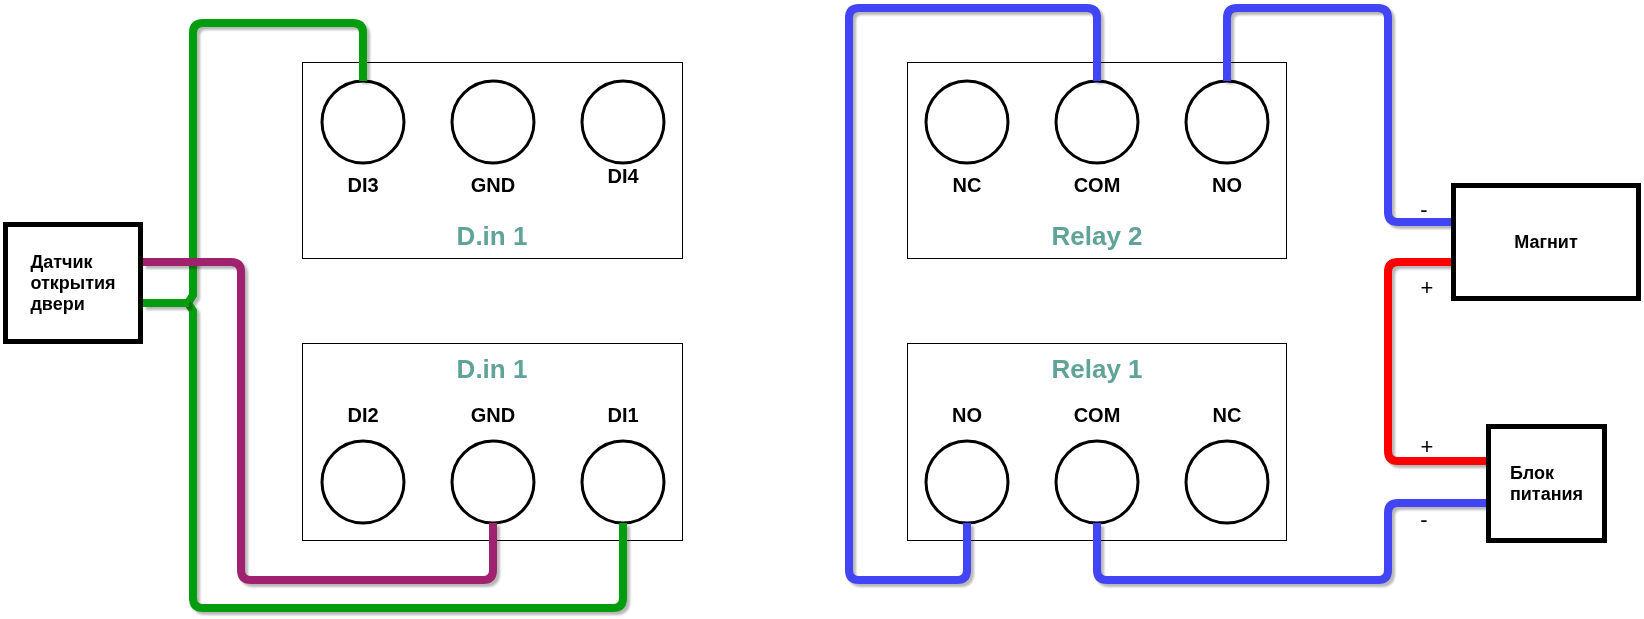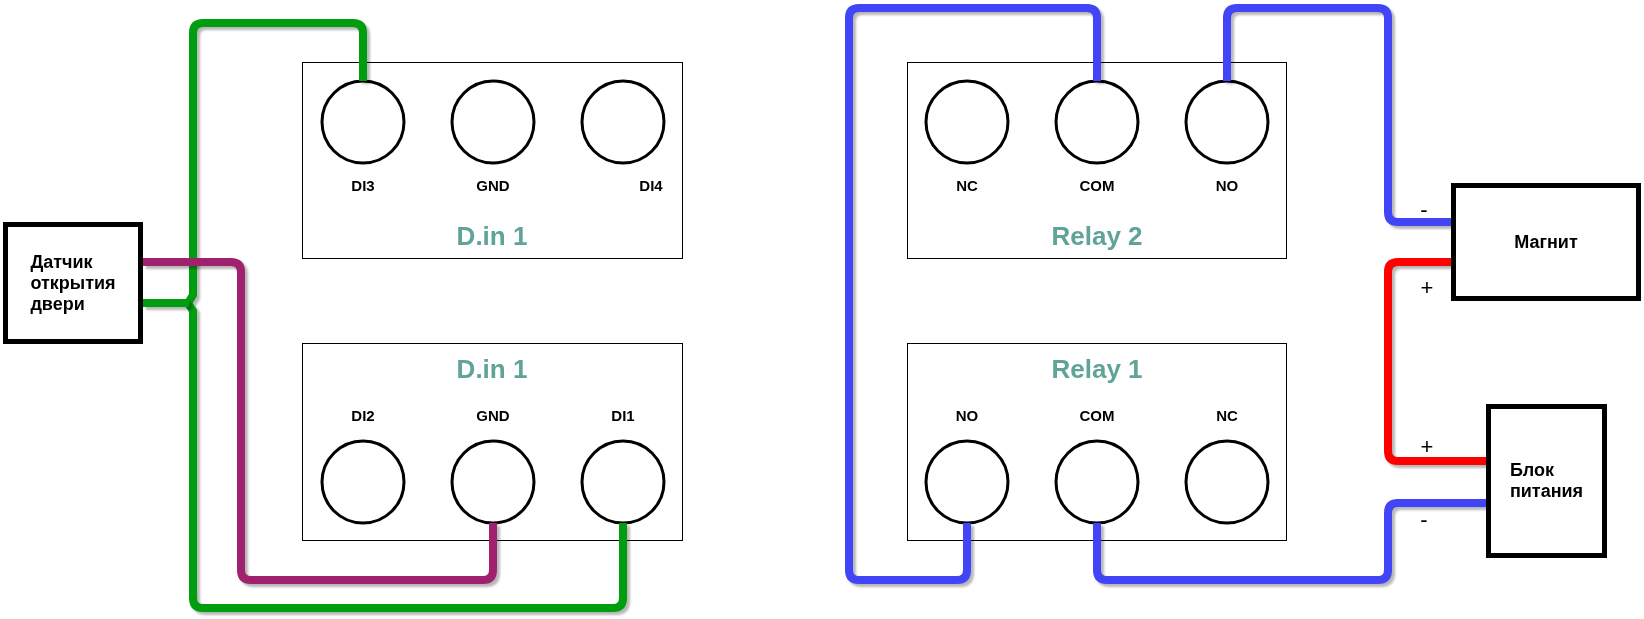--- a/index.html
+++ b/index.html
@@ -22,21 +22,21 @@
     background:#fff;
     box-sizing:border-box;
     display:flex;align-items:center;justify-content:center;
     text-align:left;
     font-weight:bold;font-size:18px;line-height:21px;color:#000;
     white-space:pre-line;
   }
   .lbl{
     position:absolute;
     transform:translate(-50%,-50%);
-    font-weight:bold;font-size:15px;color:#000;
+    font-weight:bold;font-size:20px;color:#000;
     white-space:nowrap;
   }
   .boxtitle{
     position:absolute;
     transform:translate(-50%,-50%);
     font-weight:bold;font-size:26px;
     white-space:nowrap;
   }
   .polarity{
     position:absolute;
@@ -48,21 +48,21 @@
   .term{fill:#ffffff;stroke:#000000;stroke-width:3;}
 </style>
 </head>
 <body>
 
 <div id="canvas">
 
   <div class="thinbox" style="left:302px;top:62px;width:381px;height:197px;"></div>
   <span class="lbl" style="left:363px;top:185px;">DI3</span>
   <span class="lbl" style="left:493px;top:185px;">GND</span>
-  <span class="lbl" style="left:623px;top:185px;margin-left:28px;">DI4</span>
+  <span class="lbl" style="left:623px;top:176px;">DI4</span>
   <span class="boxtitle" style="left: 492px; top: 236px; color: rgb(96, 163, 153);">D.in 1</span>
 
   <div class="thinbox" style="left:302px;top:343px;width:381px;height:198px;"></div>
   <span class="boxtitle" style="left: 492px; top: 369px; color: rgb(96, 163, 153); text-align: center;">D.in 1</span>
   <span class="lbl" style="left:363px;top:415px;">DI2</span>
   <span class="lbl" style="left:493px;top:415px;">GND</span>
   <span class="lbl" style="left:623px;top:415px;text-align:right;">DI1</span>
 
   <div class="thinbox" style="left:907px;top:62px;width:380px;height:197px;"></div>
   <span class="lbl" style="left:967px;top:185px;">NC</span>
@@ -77,21 +77,21 @@
   <span class="lbl" style="left:1227px;top:415px;">NC</span>
 
   <div class="thickbox" style="left:3px;top:222px;width:140px;height:122px;">Датчик
 открытия
 двери</div>
 
   <div class="thickbox" style="left:1451px;top:183px;width:190px;height:118px;">Магнит</div>
   <span class="polarity" style="left:1424px;top:210px;">-</span>
   <span class="polarity" style="left:1427px;top:288px;">+</span>
 
-  <div class="thickbox" style="left:1486px;top:404px;width:121px;height:154px;">Блок
+  <div class="thickbox" style="left:1486px;top:424px;width:121px;height:119px;">Блок
 питания</div>
   <span class="polarity" style="left:1427px;top:447px;">+</span>
   <span class="polarity" style="left:1424px;top:520px;">-</span>
 
   <svg id="wires" width="1644" height="619" viewBox="0 0 1644 619">
 
     <circle class="term" cx="363" cy="122" r="41"></circle>
     <circle class="term" cx="493" cy="122" r="41"></circle>
     <circle class="term" cx="623" cy="122" r="41"></circle>
     <circle class="term" cx="967" cy="122" r="41"></circle>

